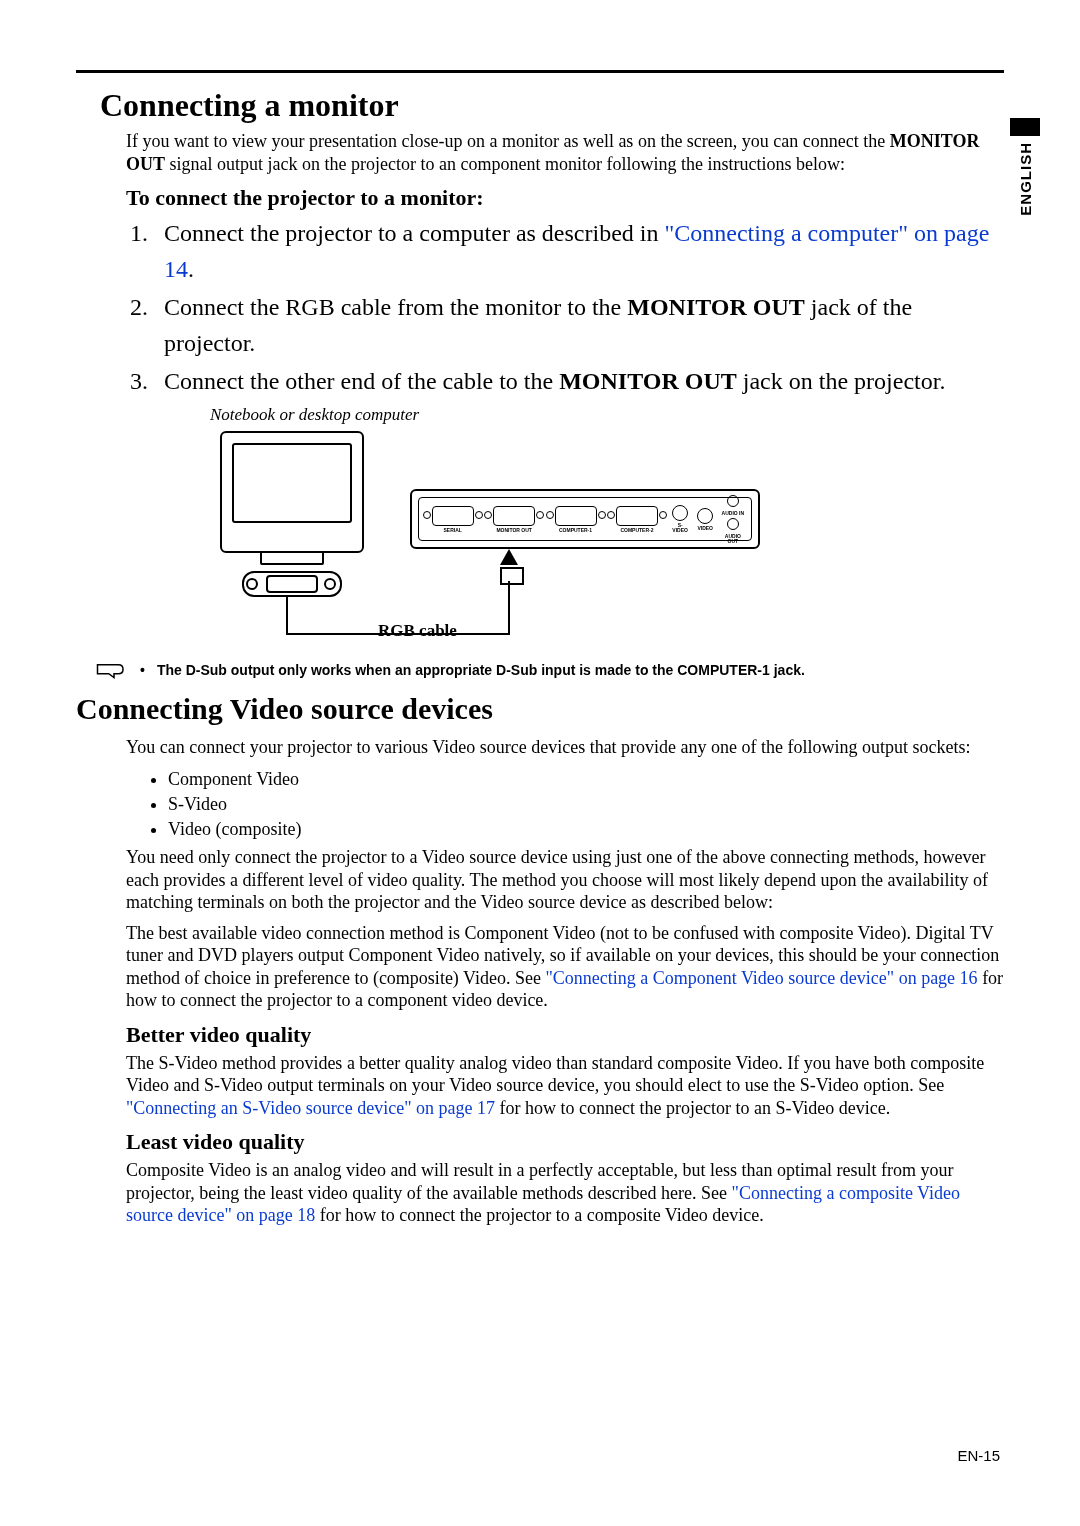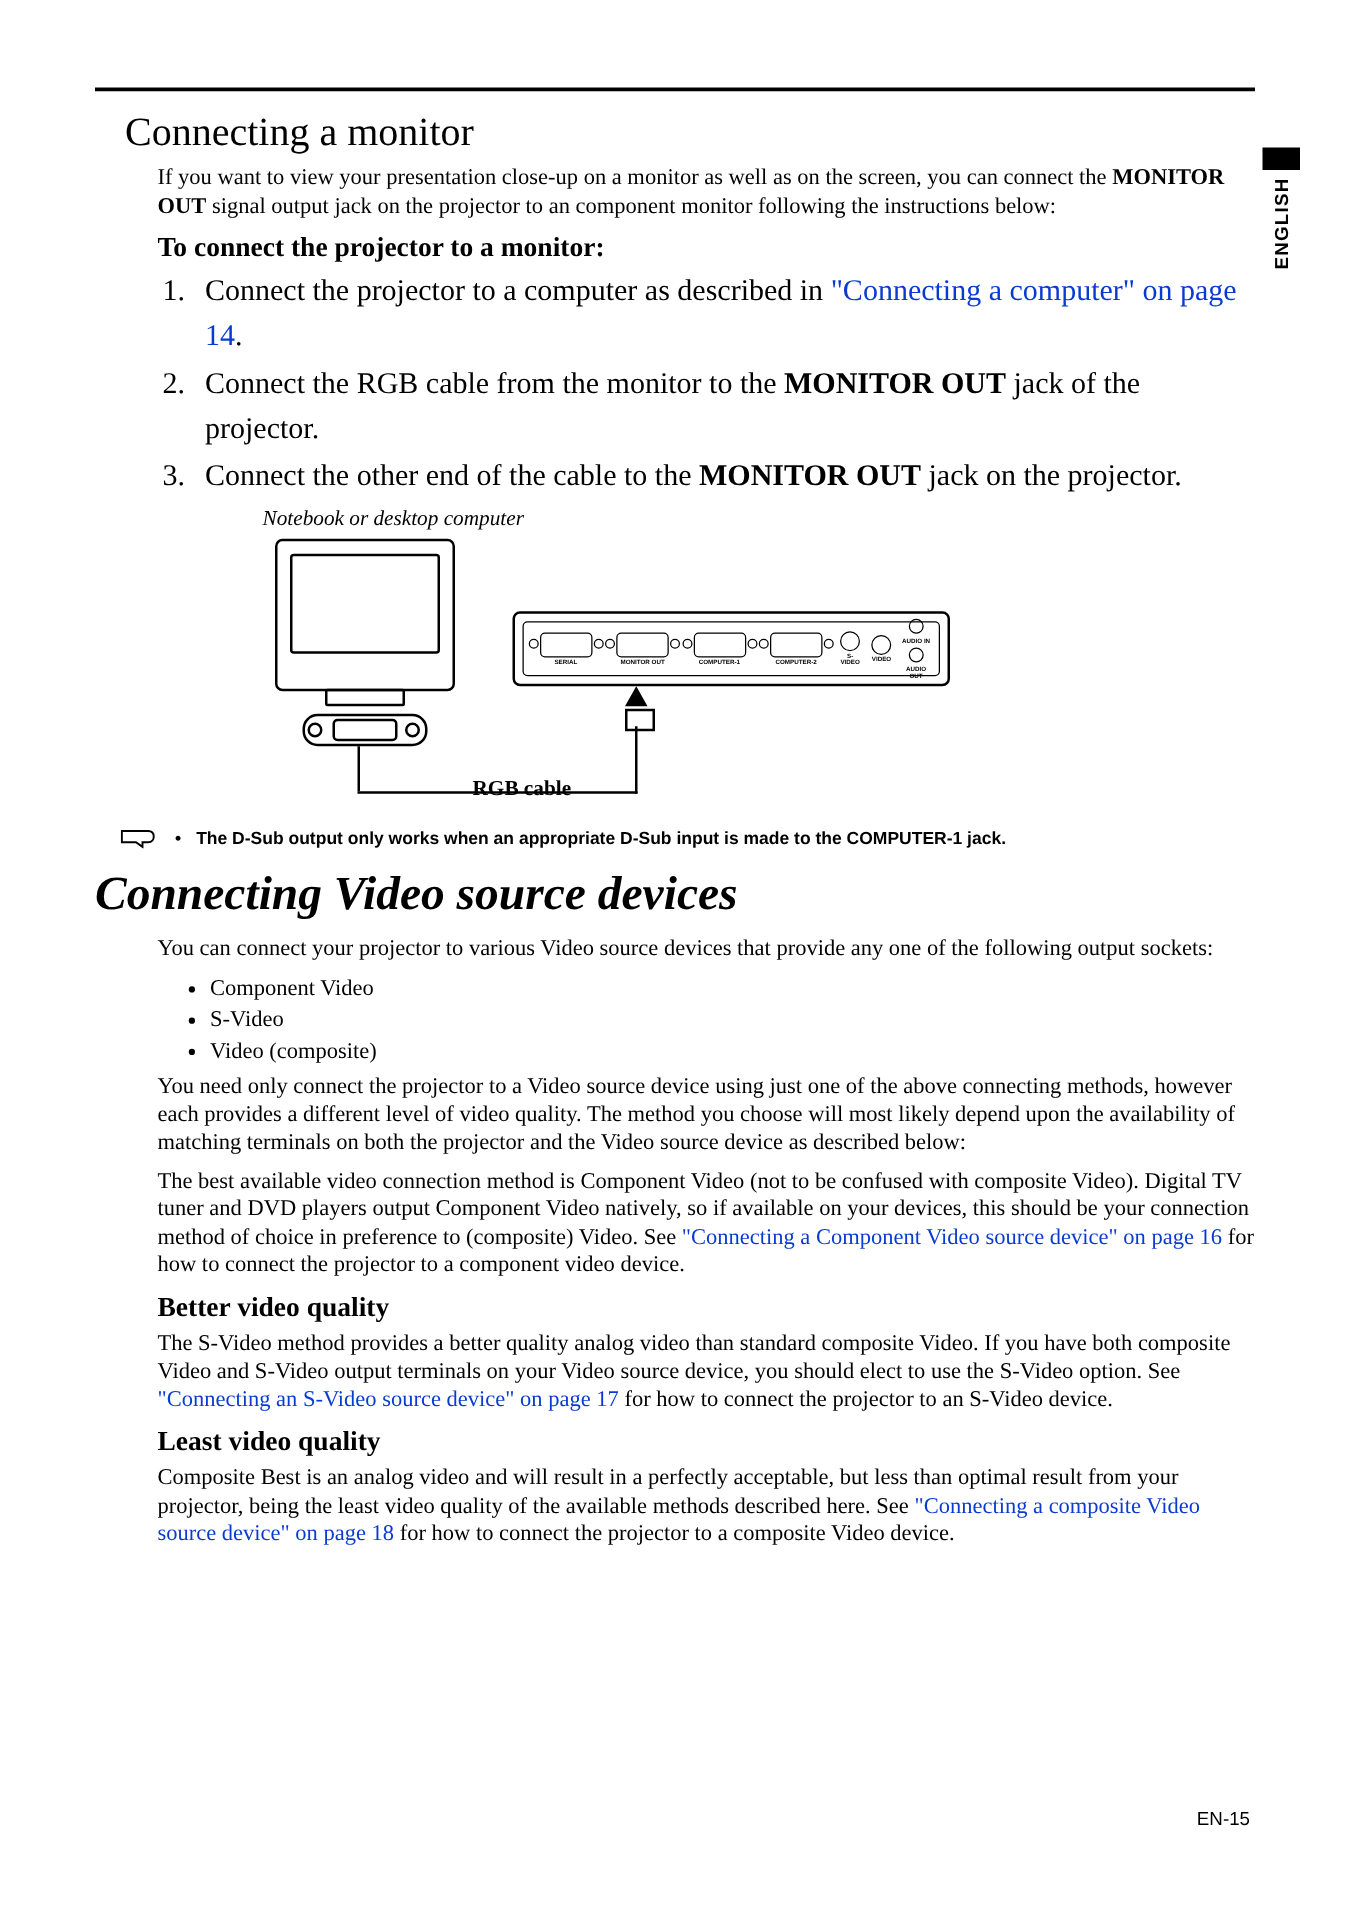--- a/index.html
+++ b/index.html
@@ -46,29 +46,28 @@
     font-size: 15px;
     letter-spacing: 1px;
   }
   .content {
     padding-left: 24px;
     padding-right: 0;
   }
   h2.section {
     font-family: "Times New Roman", Times, serif;
     font-size: 32px;
-    font-weight: normal;
+    font-weight: bold;
     margin: 0 0 6px 0;
   }
   h1.bigsection {
     font-family: "Times New Roman", Times, serif;
-    font-size: 38px;
+    font-size: 30px;
     font-weight: bold;
     margin: 10px 0 10px -24px;
-    font-style: italic;
   }
   .para {
     font-size: 18px;
     line-height: 1.25;
     margin: 4px 0 8px 0;
     padding-left: 26px;
   }
   .bold { font-weight: bold; }
   .subhead {
     font-family: "Times New Roman", Times, serif;
@@ -318,19 +317,19 @@
       <span>The best available video connection method is Component Video (not to be confused with composite Video). Digital TV tuner and DVD players output Component Video natively, so if available on your devices, this should be your connection method of choice in preference to (composite) Video. See </span><span class="link">"Connecting a Component Video source device" on page 16</span><span> for how to connect the projector to a component video device.</span>
     </p>
 
     <div class="subhead">Better video quality</div>
     <p class="para">
       <span>The S-Video method provides a better quality analog video than standard composite Video. If you have both composite Video and S-Video output terminals on your Video source device, you should elect to use the S-Video option. See </span><span class="link">"Connecting an S-Video source device" on page 17</span><span> for how to connect the projector to an S-Video device.</span>
     </p>
 
     <div class="subhead">Least video quality</div>
     <p class="para">
-      <span>Composite Best is an analog video and will result in a perfectly acceptable, but less than optimal result from your projector, being the least video quality of the available methods described here. See </span><span class="link">"Connecting a composite Video source device" on page 18</span><span> for how to connect the projector to a composite Video device.</span>
+      <span>Composite Video is an analog video and will result in a perfectly acceptable, but less than optimal result from your projector, being the least video quality of the available methods described here. See </span><span class="link">"Connecting a composite Video source device" on page 18</span><span> for how to connect the projector to a composite Video device.</span>
     </p>
 
   </div>
 
   <div class="footer">EN-15</div>
 </div>
 
 </body></html>

